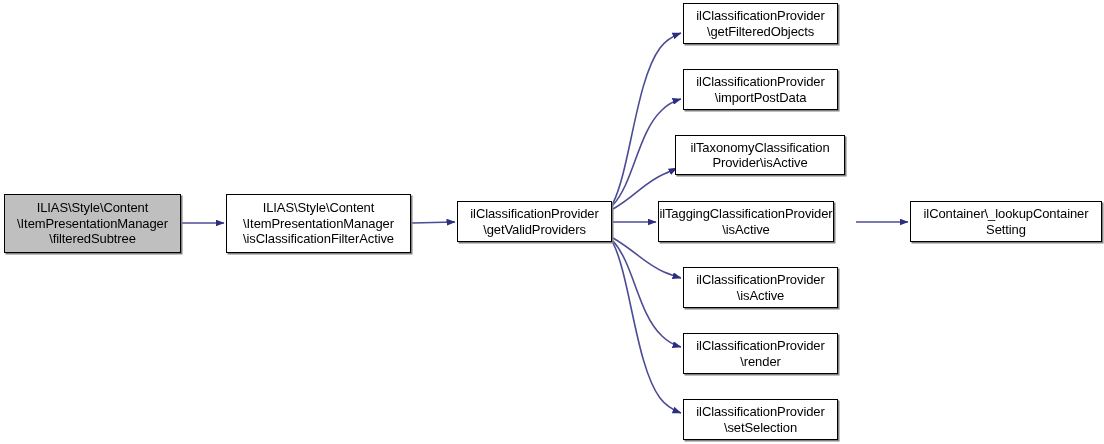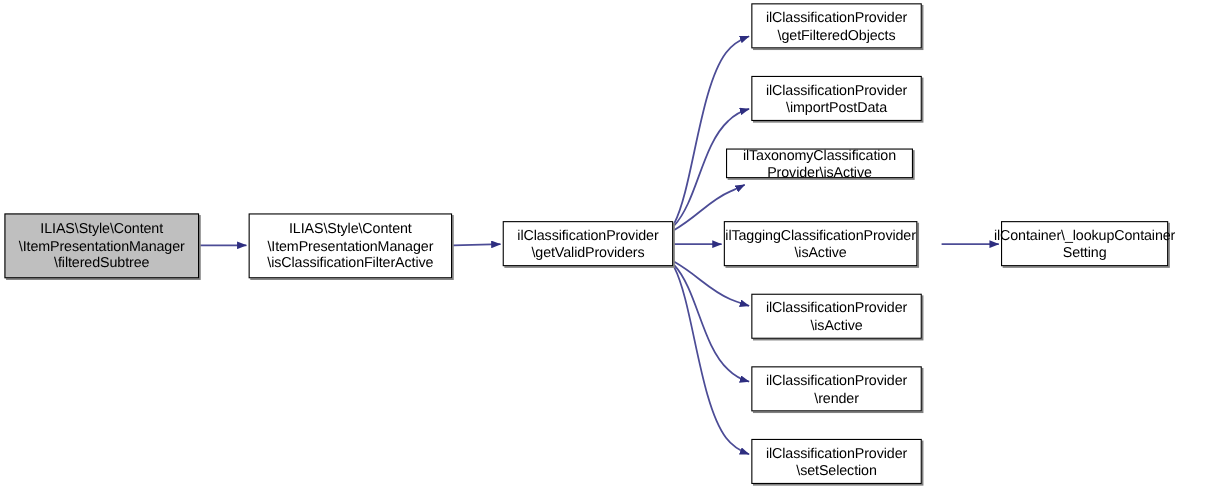--- a/index.html
+++ b/index.html
@@ -80,31 +80,31 @@
 
   <div class="node" style="left:457px; top:201px; width:155px; height:41px;">ilClassificationProvider
 \getValidProviders</div>
 
   <div class="node" style="left:683px; top:3px; width:155px; height:41px;">ilClassificationProvider
 \getFilteredObjects</div>
 
   <div class="node" style="left:683px; top:69px; width:155px; height:41px;">ilClassificationProvider
 \importPostData</div>
 
-  <div class="node" style="left:660px; top:135px; width:170px; height:27px;">ilTaxonomyClassification
+  <div class="node" style="left:675px; top:135px; width:170px; height:40px;">ilTaxonomyClassification
 Provider\isActive</div>
 
   <div class="node" style="left:658px; top:201px; width:176px; height:41px;">ilTaggingClassificationProvider
 \isActive</div>
 
   <div class="node" style="left:683px; top:267px; width:155px; height:41px;">ilClassificationProvider
 \isActive</div>
 
   <div class="node" style="left:683px; top:333px; width:155px; height:41px;">ilClassificationProvider
 \render</div>
 
   <div class="node" style="left:683px; top:399px; width:155px; height:41px;">ilClassificationProvider
 \setSelection</div>
 
-  <div class="node" style="left:910px; top:201px; width:152px; height:41px;">ilContainer\_lookupContainer
+  <div class="node" style="left:910px; top:201px; width:192px; height:41px;">ilContainer\_lookupContainer
 Setting</div>
 
 </div>
 
 </body></html>

